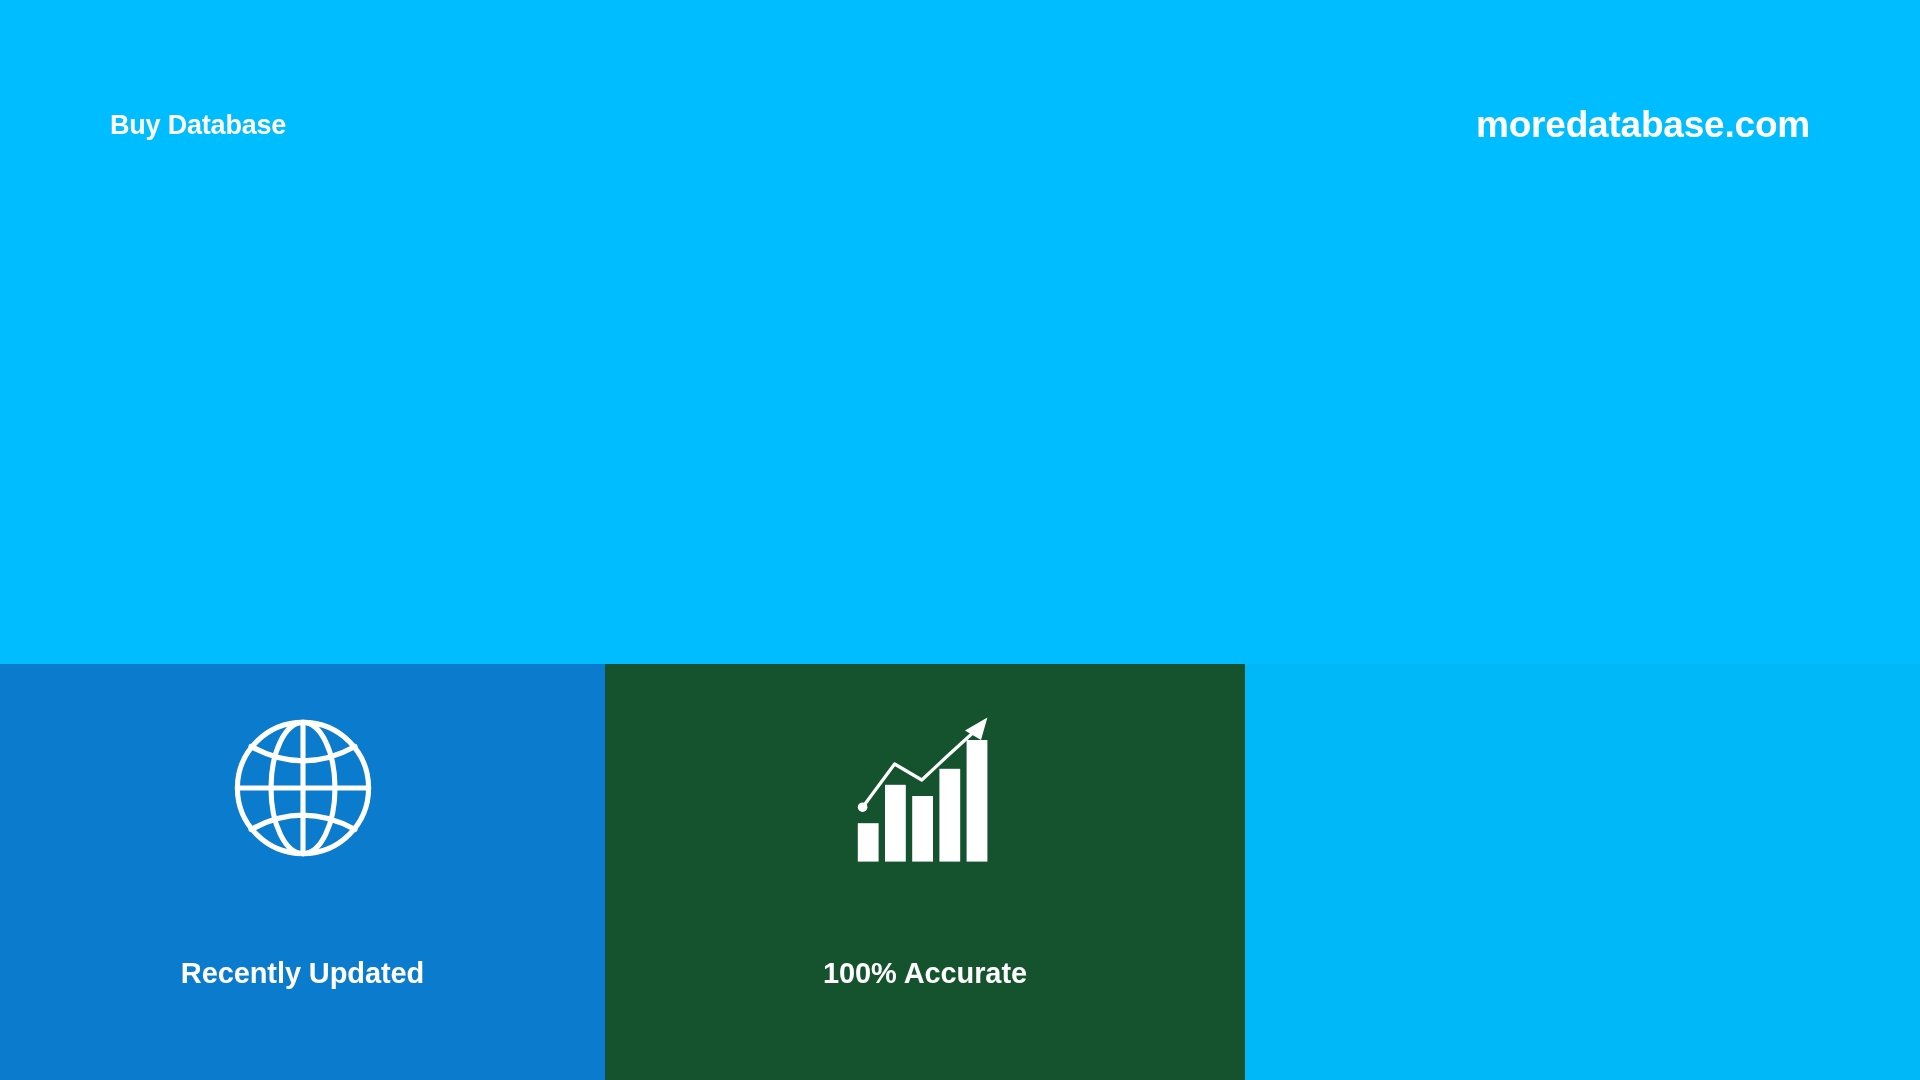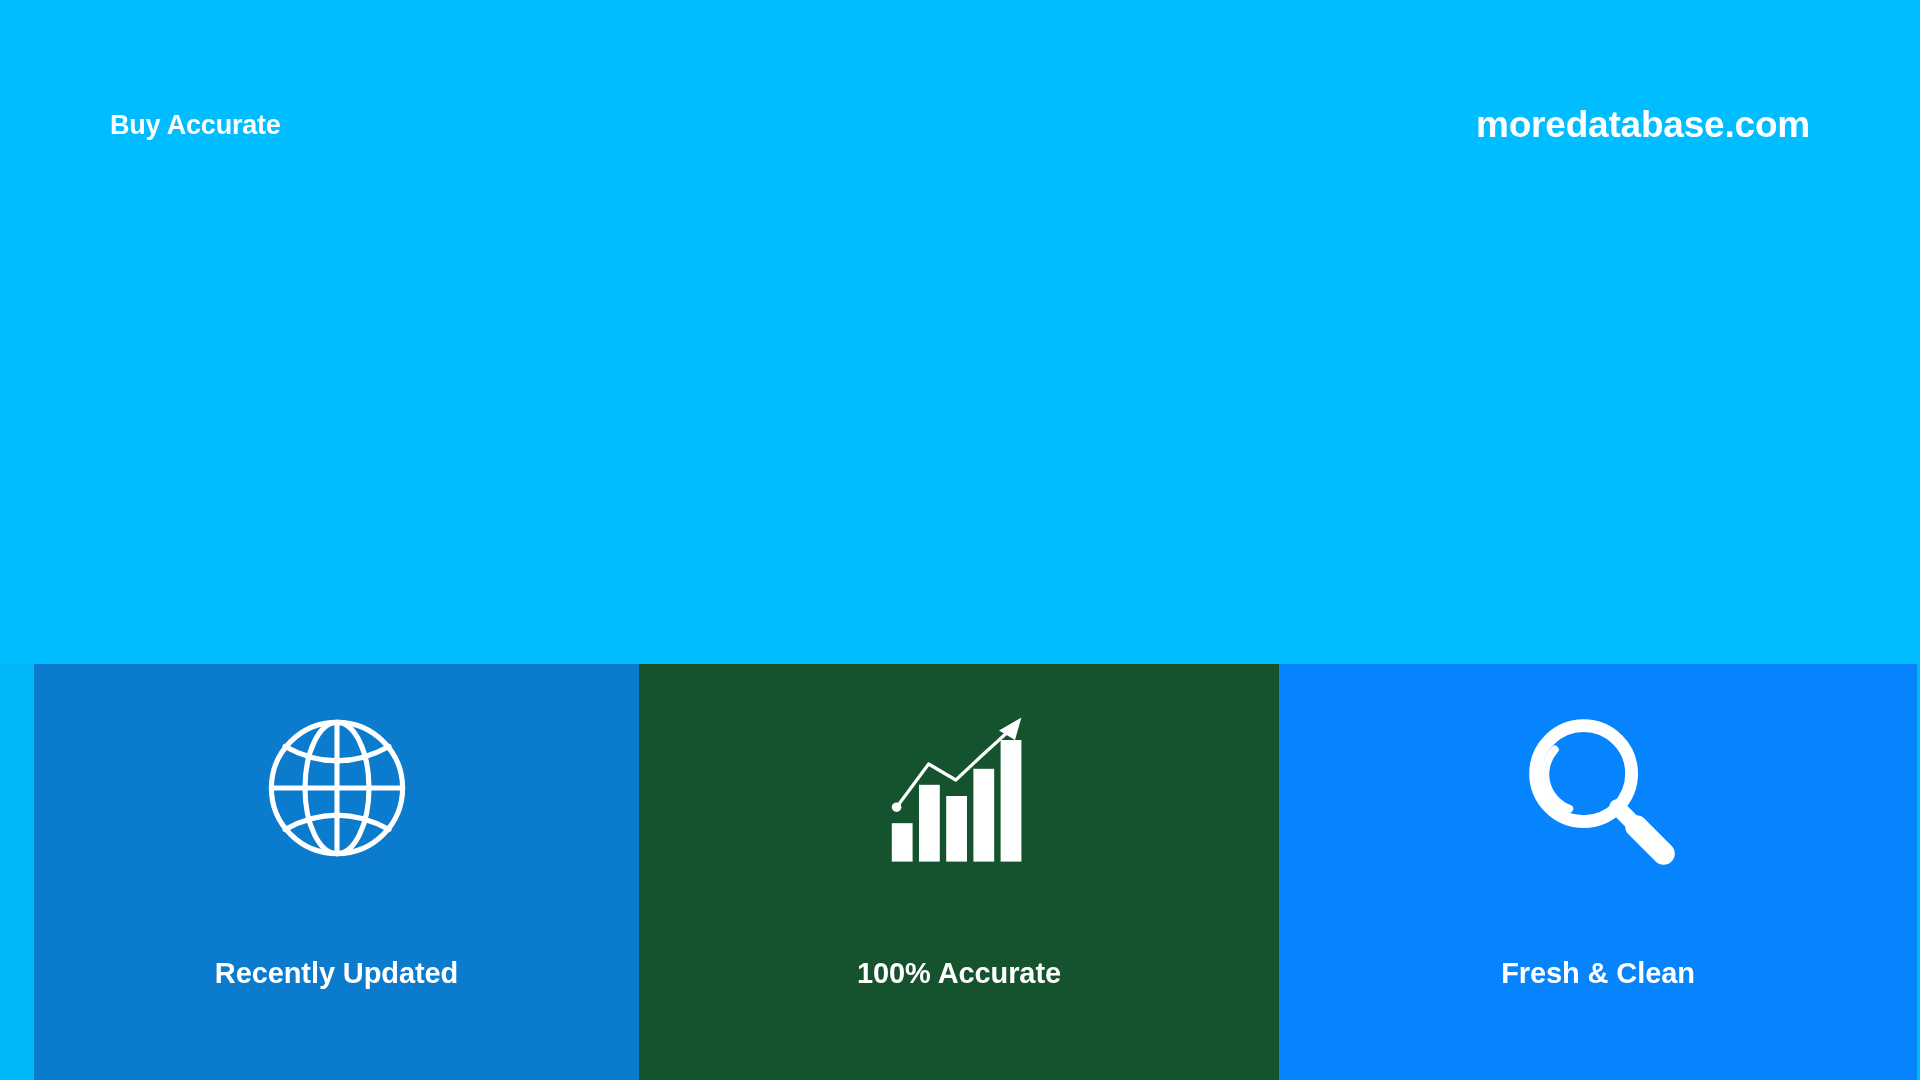--- a/index.html
+++ b/index.html
@@ -86,21 +86,21 @@
   }
 
   .feature {
     position: relative;
     height: 416px;
     display: flex;
     flex-direction: column;
     align-items: center;
   }
 
-  .feature.f0 { width: 605px;  background: #0b7bce; margin-left: 34px; }
+  .feature.f0 { width: 605px;  background: #0b7bce; }
   .feature.f1 { width: 640px;  background: #14532d; }
   .feature.f2 { width: 638px;  background: #0584fd; }
 
   .feature-icon {
     position: absolute;
     top: 44px;
     left: 50%;
     transform: translateX(-50%);
     width: 160px;
     height: 160px;
@@ -123,21 +123,21 @@
   }
 </style>
 </head>
 <body>
 
 <div id="banner">
 
   <div class="hero">
 
     <div class="hero-topbar">
-      <span class="brand-label">Buy Accurate</span>
+      <span class="brand-label">Buy Database</span>
       <span class="site-label">moredatabase.com</span>
     </div>
 
 
   </div>
 
   <div class="features">
 
     <div class="feature f0">
       <span class="feature-icon">
@@ -166,27 +166,16 @@
           <g fill="none" stroke="#ffffff" stroke-width="2" stroke-linecap="round" stroke-linejoin="round">
             <polyline points="11,62 31,35 48,45 64,30 86,10"></polyline>
           </g>
           <circle cx="11" cy="62" r="3" fill="#ffffff"></circle>
           <polygon points="89,6 75,14 85,20" fill="#ffffff"></polygon>
         </svg>
       </span>
       <span class="feature-label">100% Accurate</span>
     </div>
 
-    <div class="feature f2">
-      <span class="feature-icon">
-        <svg viewBox="0 0 100 100" xmlns="http://www.w3.org/2000/svg" fill="none" stroke="#ffffff" stroke-linecap="round">
-          <circle cx="41" cy="41" r="30" stroke-width="8"></circle>
-          <path d="M 23 26 A 23 23 0 0 0 32 63" stroke-width="5"></path>
-          <line x1="62" y1="62" x2="70" y2="70" stroke-width="10"></line>
-          <line x1="74" y1="74" x2="91" y2="91" stroke-width="14"></line>
-        </svg>
-      </span>
-      <span class="feature-label">Fresh &amp; Clean</span>
-    </div>
 
   </div>
 
 </div>
 
 </body></html>

